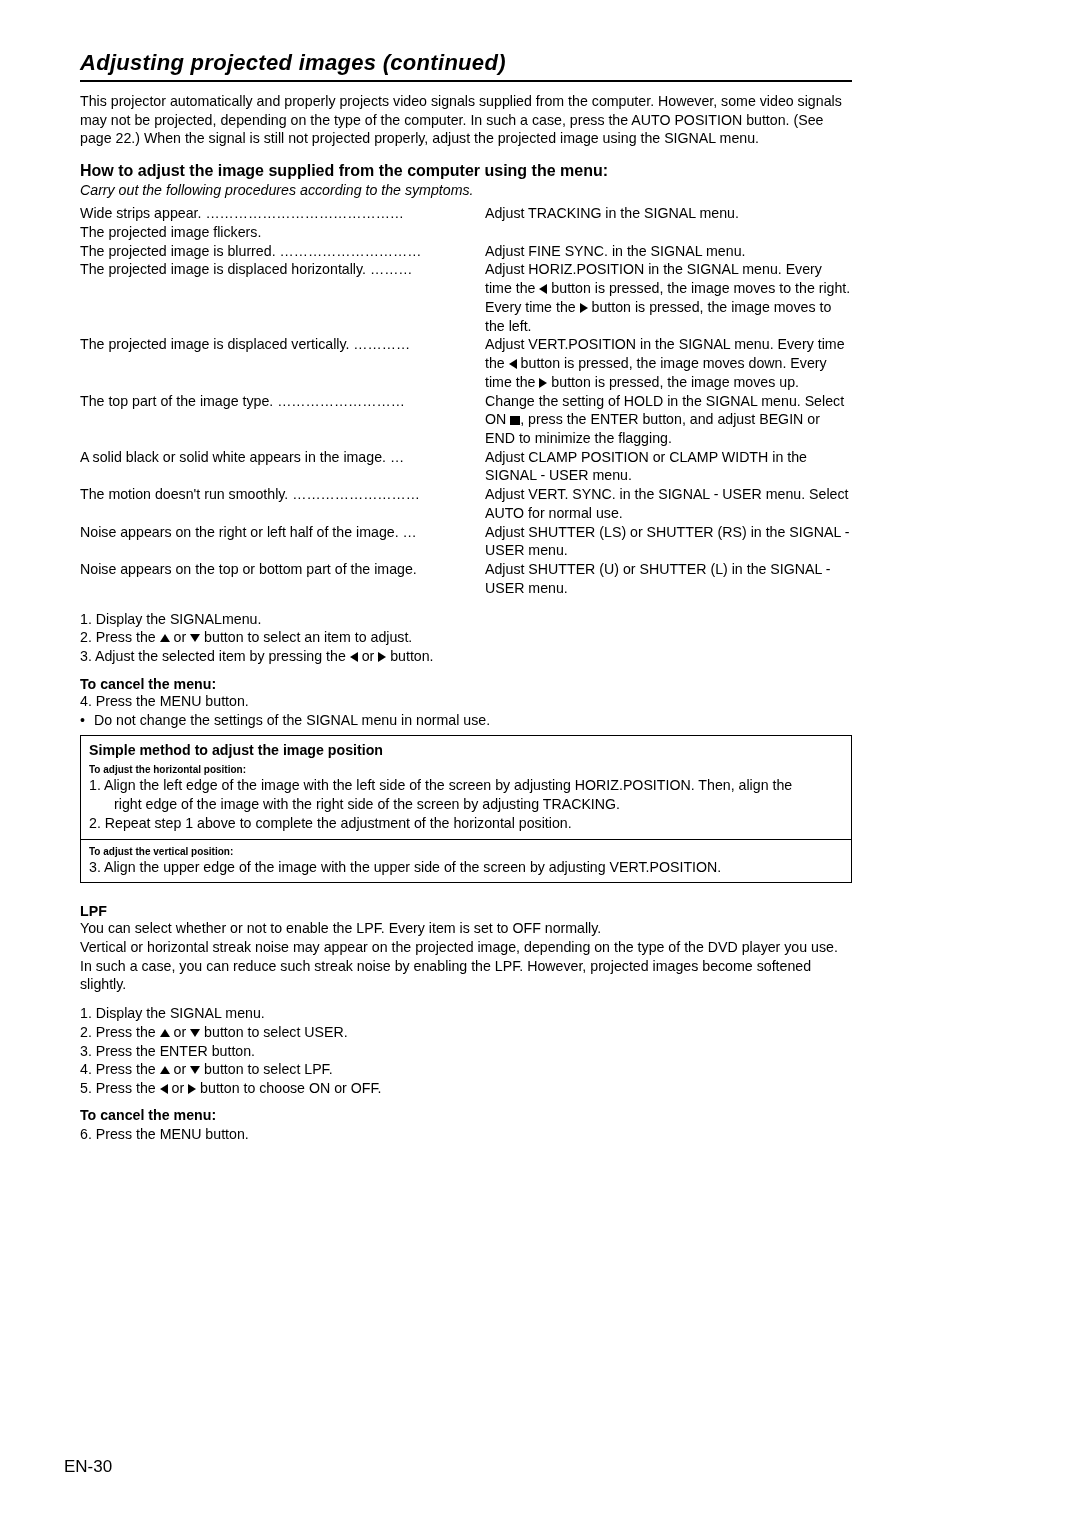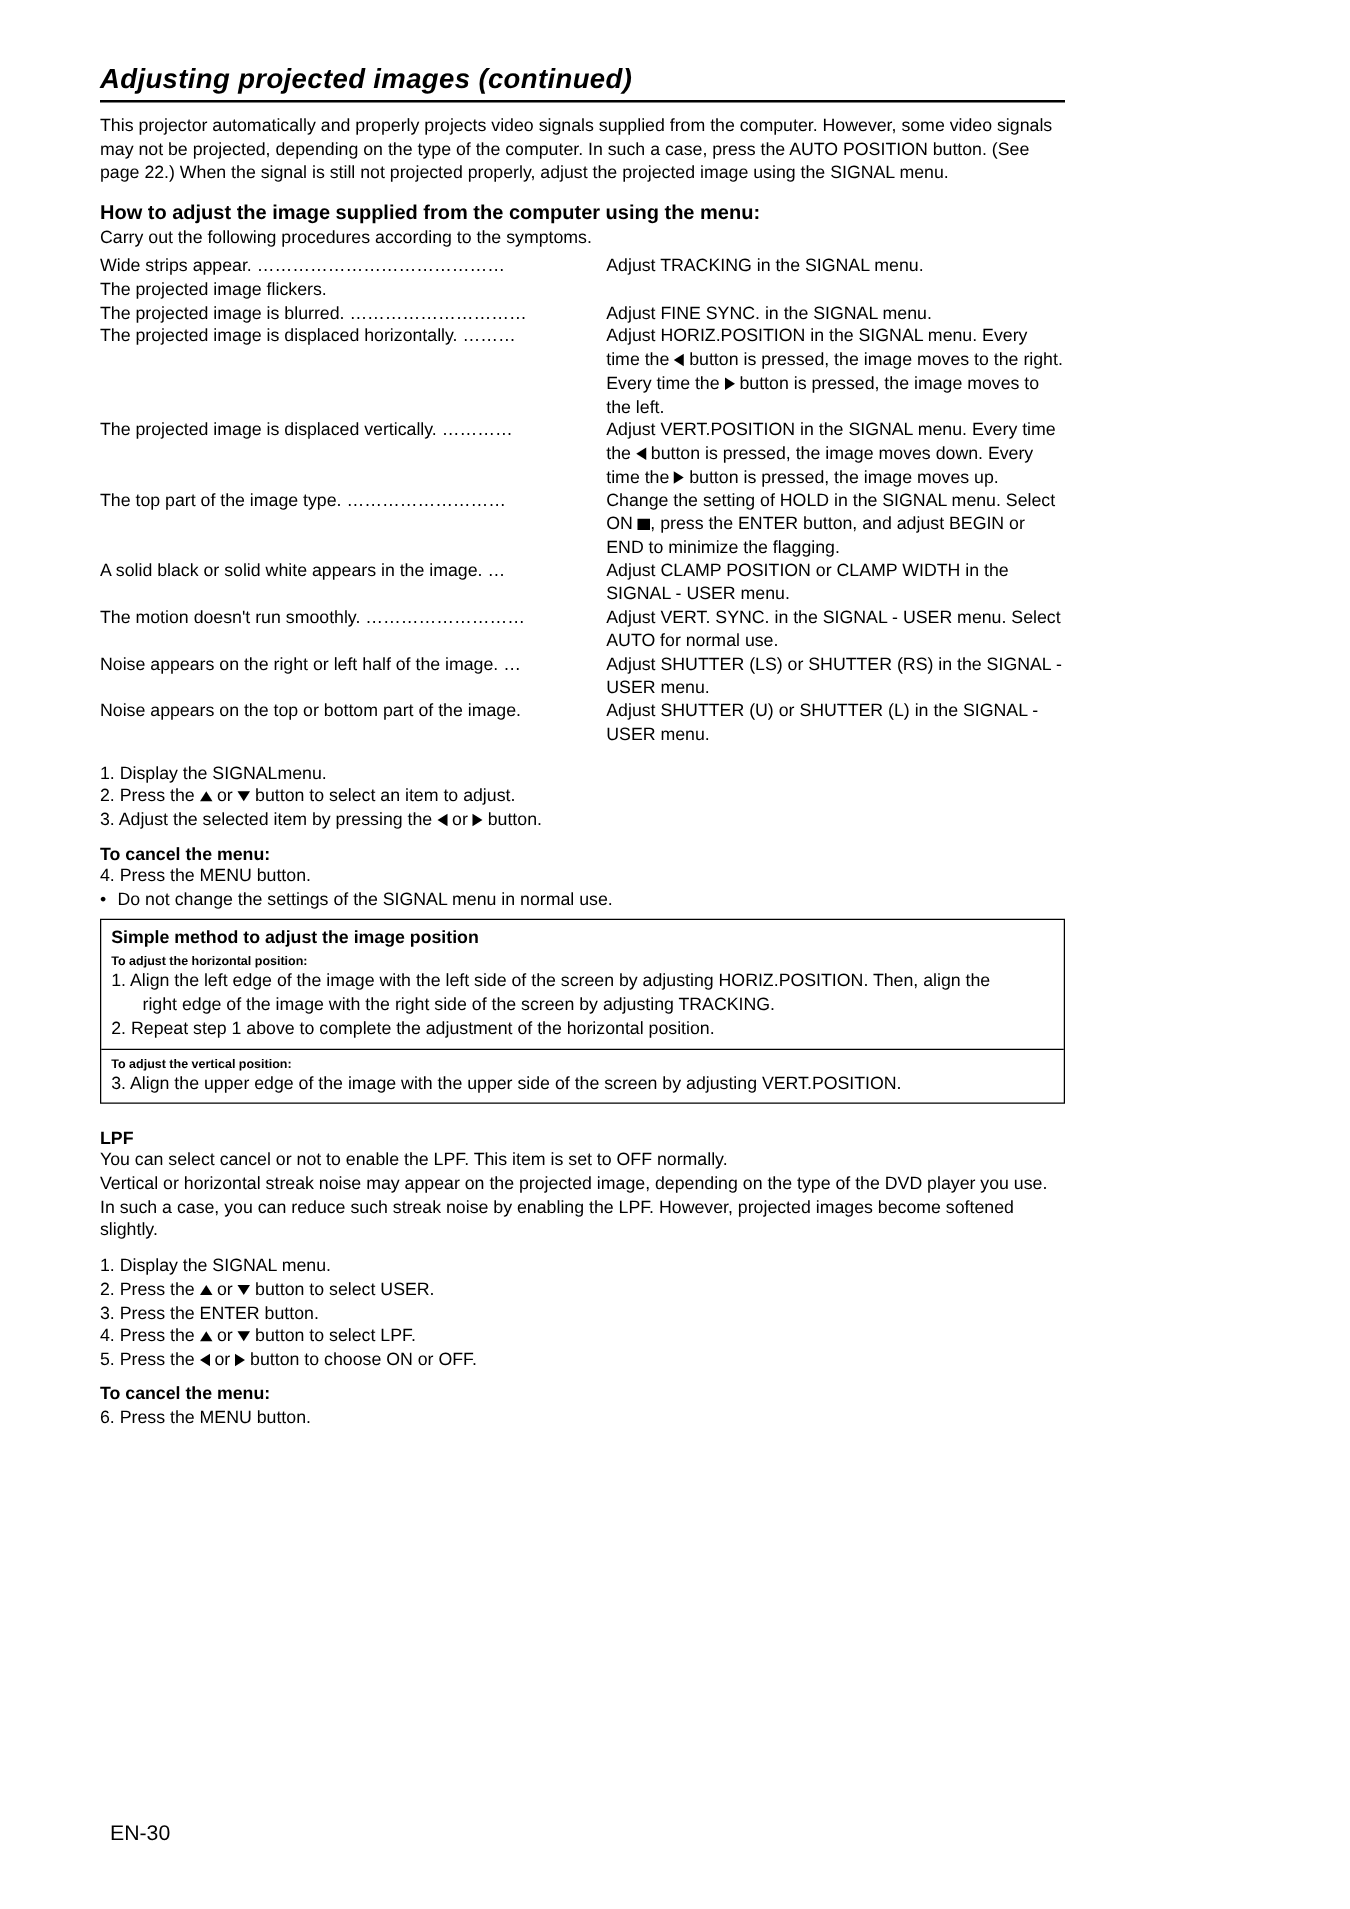--- a/index.html
+++ b/index.html
@@ -31,20 +31,21 @@
     margin: 10px 0 14px 0;
   }
   .sub-heading {
     font-size: 16px;
     font-weight: bold;
     margin: 12px 0 2px 0;
   }
   .carry-line {
     font-size: 14.2px;
     margin: 2px 0 6px 0;
+    font-style: italic;
   }
   .symptom-block {
     font-size: 14.2px;
     line-height: 1.32;
   }
   .row {
     display: flex;
   }
   .row .left {
     width: 405px;
@@ -194,21 +195,21 @@
     border-left:6px solid #000;
   }
   .lpf-widget .off { margin: 0 28px; }
   .cancel-title {
     font-weight: bold;
     font-size: 14.2px;
     margin-top: 8px;
   }
   .page-number {
     position: absolute;
-    left: 88px;
+    left: 64px;
     bottom: 50px;
     font-size: 17px;
   }
   .indent {
     padding-left: 25px;
     display: block;
   }
 </style>
 </head>
 <body>
@@ -290,21 +291,21 @@
     <div class="group-title">To adjust the horizontal position:</div>
     <div class="step">1.  Align the left edge of the image with the left side of the screen by adjusting HORIZ.POSITION. Then, align the</div>
     <div class="step indent">right edge of the image with the right side of the screen by adjusting TRACKING.</div>
     <div class="step">2.  Repeat step 1 above to complete the adjustment of the horizontal position.</div>
     <hr>
     <div class="group-title" style="margin-top:0">To adjust the vertical position:</div>
     <div class="step">3.  Align the upper edge of the image with the upper side of the screen by adjusting VERT.POSITION.</div>
   </div>
 
   <div class="lpf-heading">LPF</div>
-  <div class="lpf-text">You can select cancel or not to enable the LPF. This item is set to OFF normally.</div>
+  <div class="lpf-text">You can select whether or not to enable the LPF. Every item is set to OFF normally.</div>
   <div class="lpf-text">Vertical or horizontal streak noise may appear on the projected image, depending on the type of the DVD player you use. In such a case, you can reduce such streak noise by enabling the LPF. However, projected images become softened slightly.</div>
 
   <div class="lpf-row">
     <div class="lpf-left">
       <div>1.  Display the SIGNAL menu.</div>
       <div>
         <span>2.  Press the </span><span class="tri-u"></span><span> or </span><span class="tri-d"></span><span> button to select USER.</span>
       </div>
       <div>3.  Press the ENTER button.</div>
       <div>

